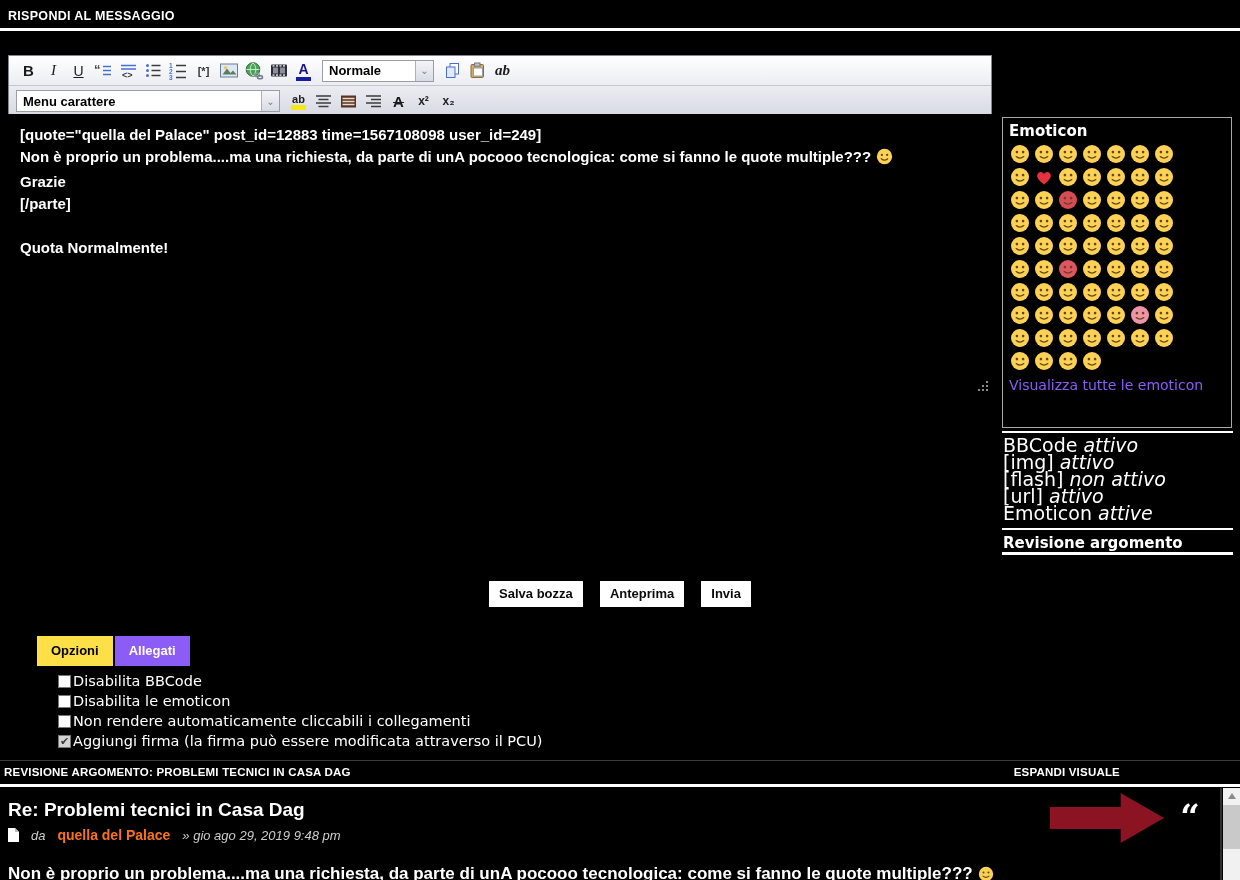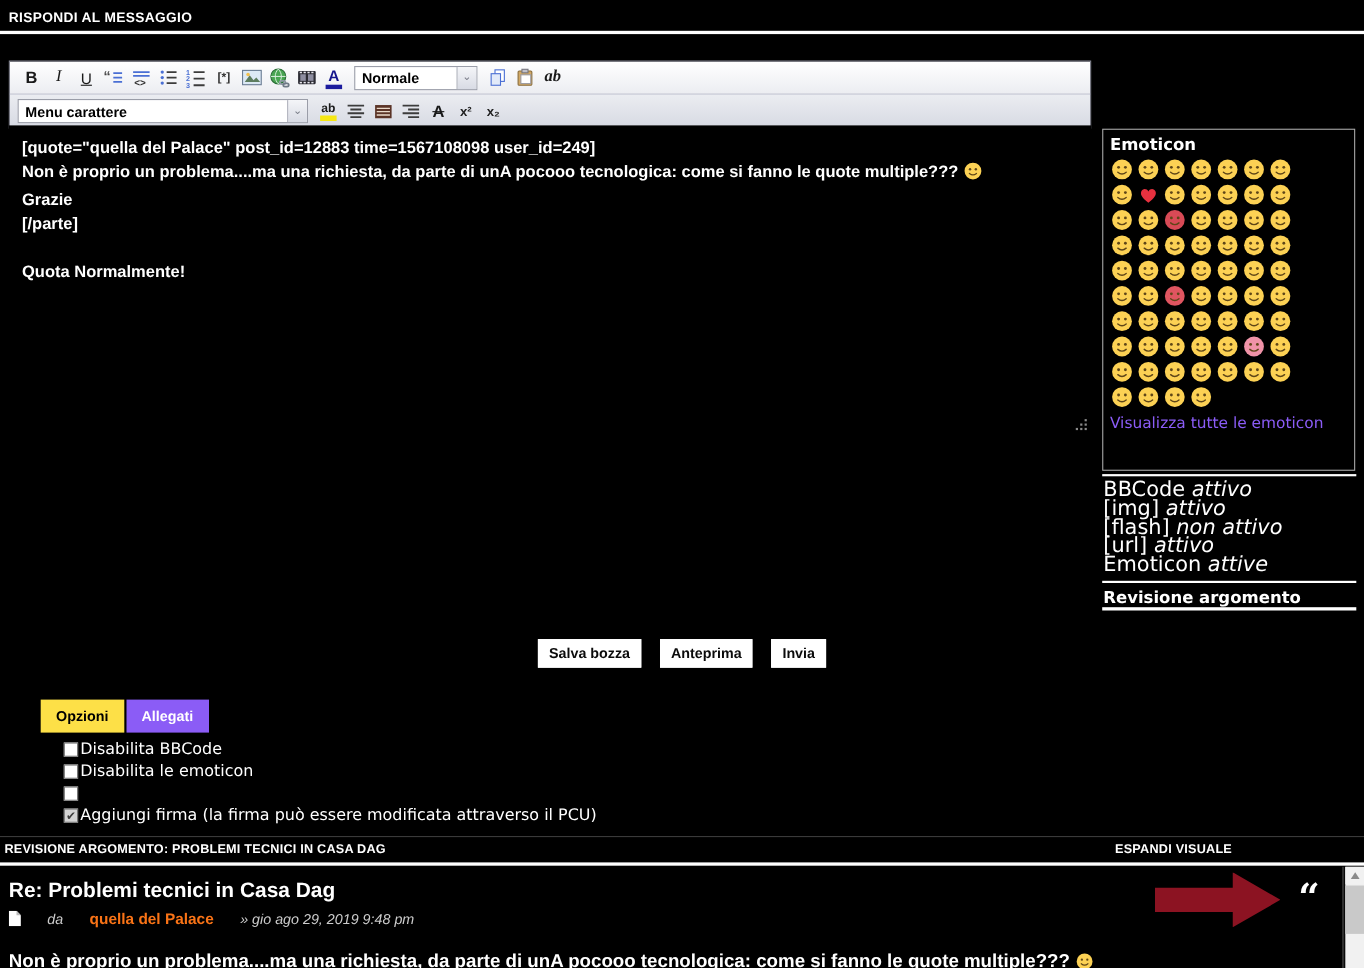--- a/index.html
+++ b/index.html
@@ -91,21 +91,21 @@
   .cb.checked { background:#d4d4d4; color:#3c3c3c; font-size:11px; font-weight:bold; }
 
   
   #rev-topline { left:0; top:760px; width:1240px; height:1px; background:#3a3a3a; }
   #review-header { left:0; top:766px; width:1124px; display:flex; justify-content:space-between;
                    padding:0 4px; font:bold 11.5px "Liberation Sans",sans-serif; letter-spacing:.2px; }
   #review-expand { color:#fff; text-decoration:none; cursor:pointer; }
   #review-rule { left:0; top:784px; width:1240px; height:3px; background:#fff; }
 
   #post-title { left:8px; top:799px; font:bold 19px "Liberation Sans",sans-serif; color:#fff; }
-  #byline { left:8px; top:827px; display:flex; align-items:center; gap:24px;
+  #byline { left:8px; top:827px; display:flex; align-items:center; gap:12px;
             font:italic 13px "Liberation Sans",sans-serif; color:#ccc; }
   #byline .author { font:bold 14px "Liberation Sans",sans-serif; font-style:normal;
                     color:#f97316; cursor:pointer; }
 
   
   #arrow-shadow { left:1046px; top:789px; width:122px; height:58px; background:#000;
     clip-path:polygon(0 26%,60% 26%,60% 0,100% 50%,60% 100%,60% 74%,0 74%); z-index:4; }
   #arrow { left:1050px; top:793px; width:114px; height:50px; background:#8c1322;
     clip-path:polygon(0 28%,62% 28%,62% 0,100% 50%,62% 100%,62% 72%,0 72%); z-index:5; }
 
@@ -857,20 +857,21 @@
     <label class="opt">
       <span class="cb"></span>
       <span>Disabilita BBCode</span>
     </label>
     <label class="opt">
       <span class="cb"></span>
       <span>Disabilita le emoticon</span>
     </label>
     <label class="opt">
       <span class="cb"></span>
+      <span>Non rendere automaticamente cliccabili i collegamenti</span>
     </label>
     <label class="opt">
       <span class="cb checked">✔</span>
       <span>Aggiungi firma (la firma può essere modificata attraverso il PCU)</span>
     </label>
   </div>
 
 <div class="abs" id="rev-topline"></div>
 <div class="abs" id="review-header">
   <span>REVISIONE ARGOMENTO: PROBLEMI TECNICI IN CASA DAG</span>

